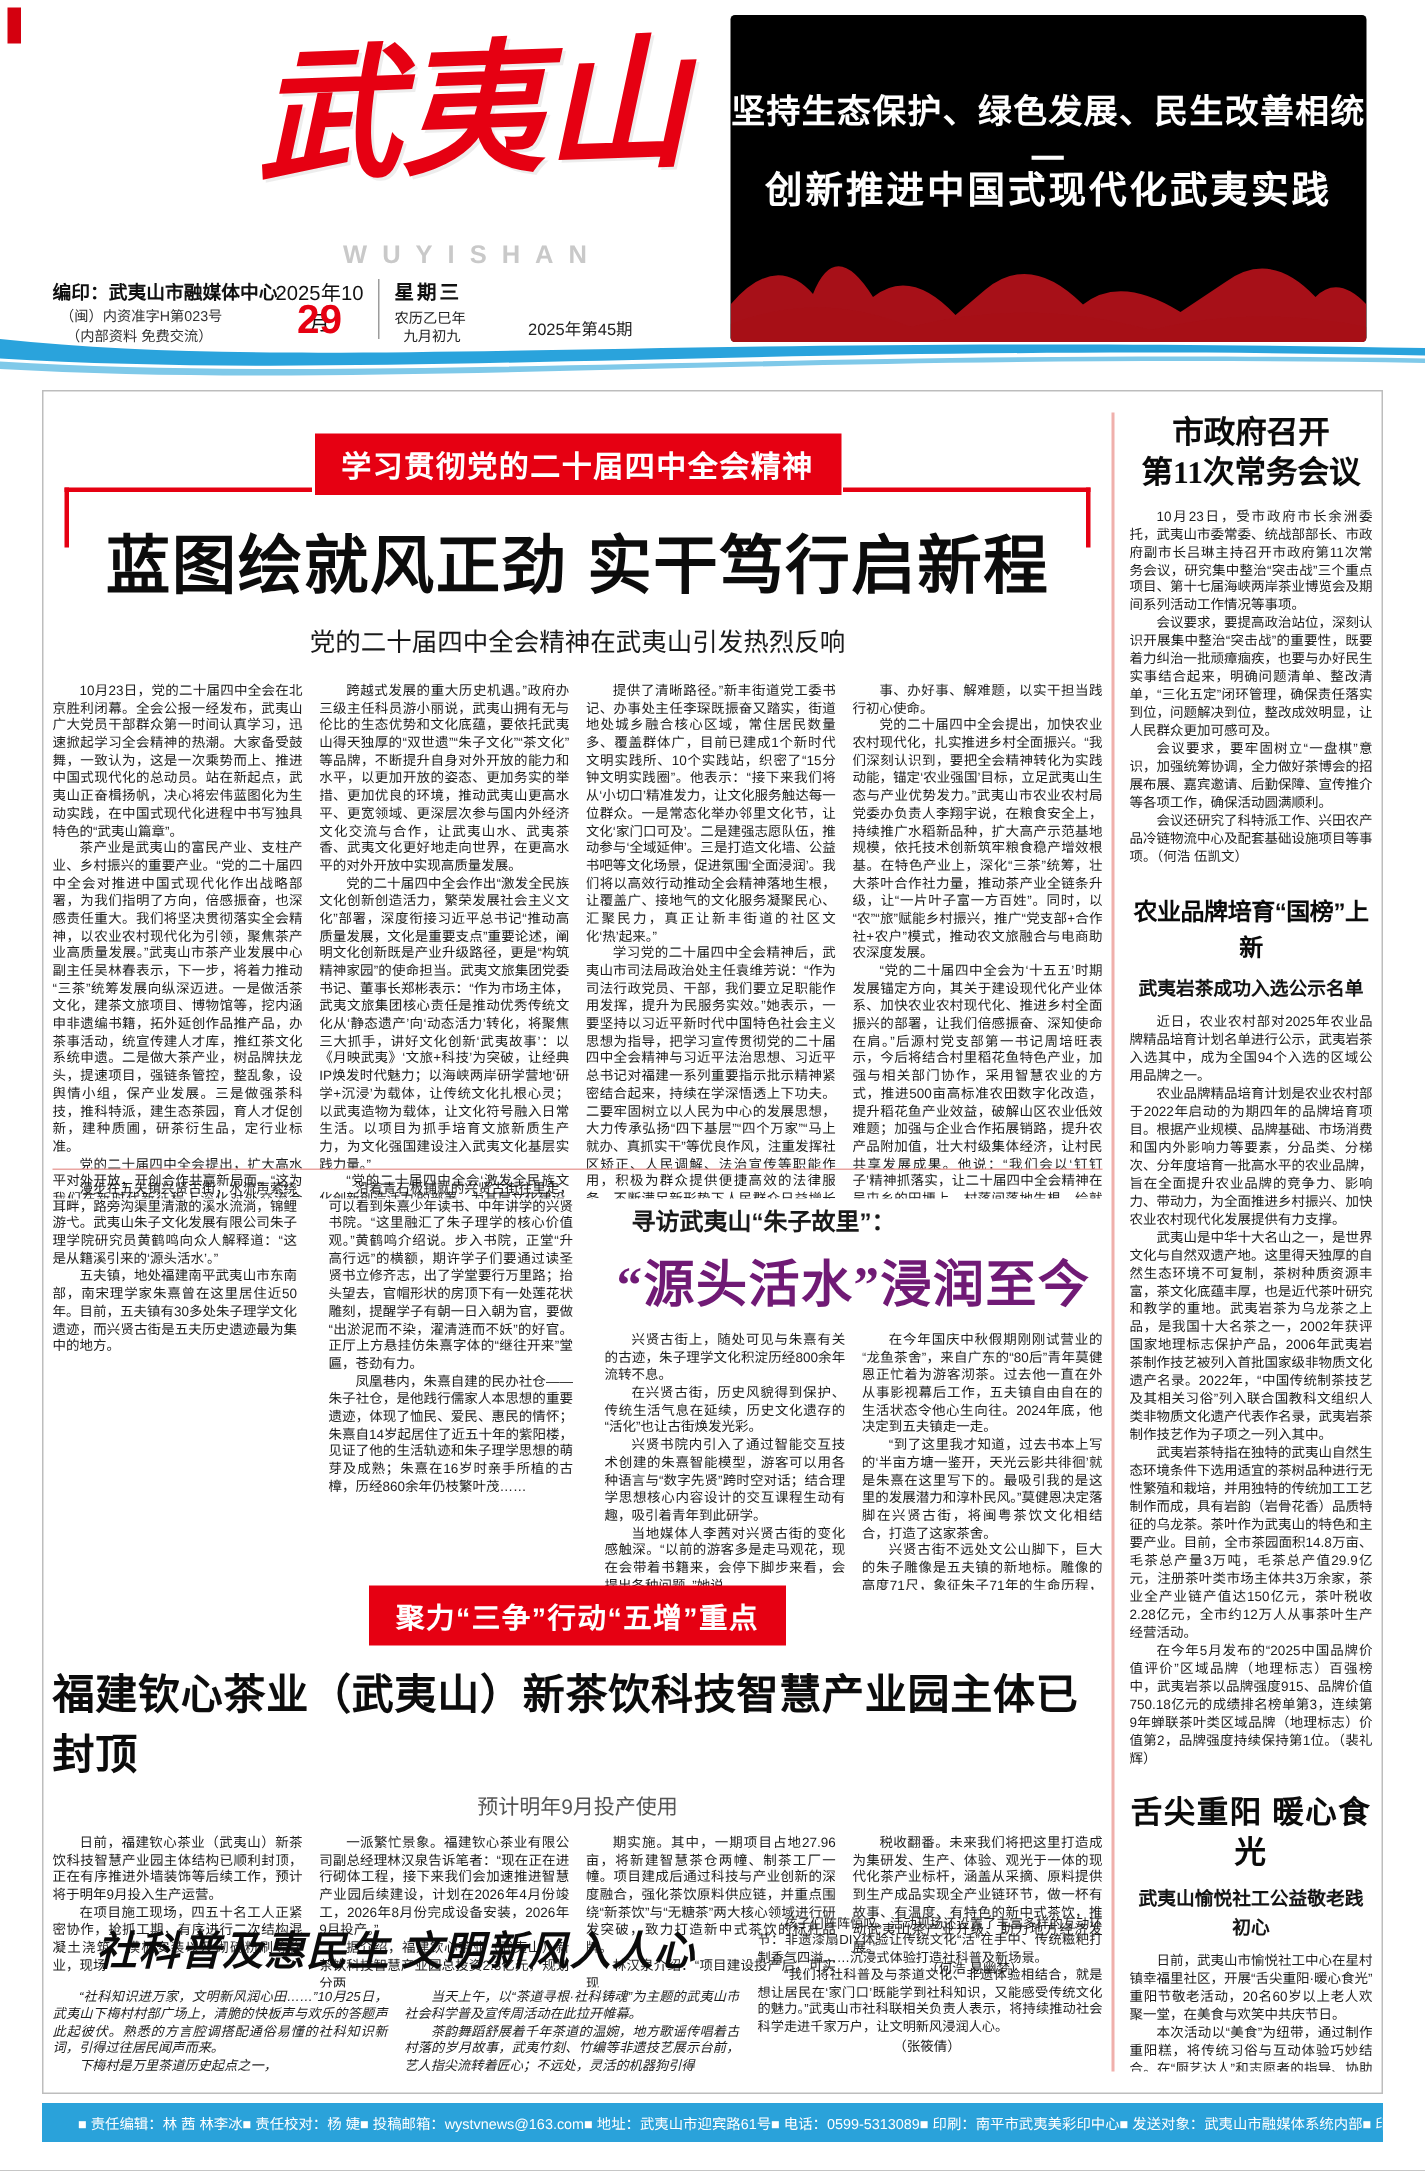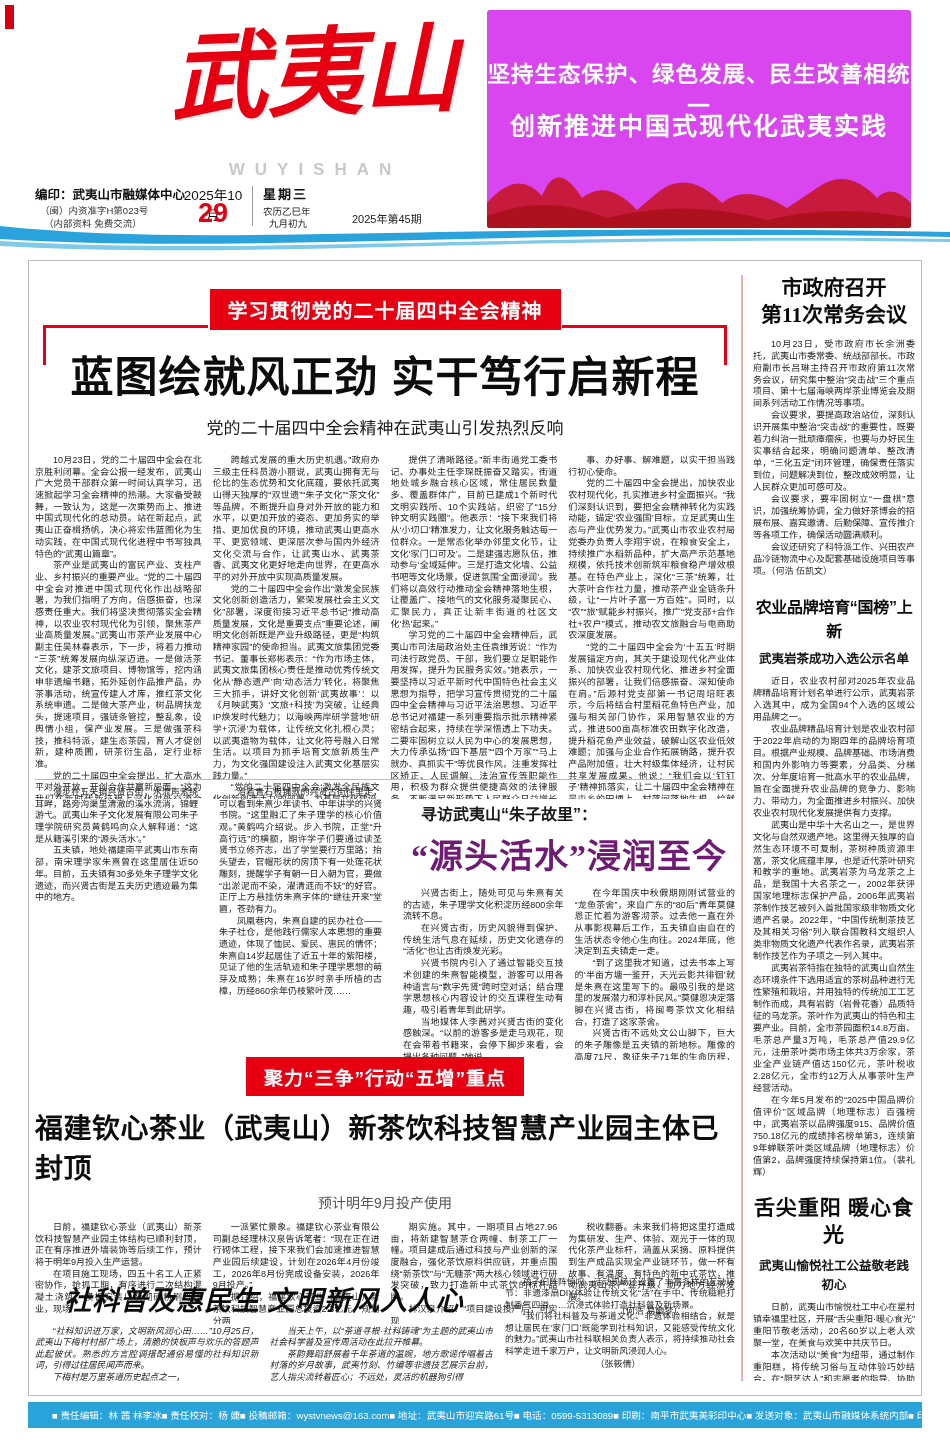--- a/index.html
+++ b/index.html
@@ -20,21 +20,21 @@
   .lic2{left:44px;top:216px;font-size:9.5px;color:#333;}
   .dateline{left:178px;top:184px;width:70px;text-align:center;font-size:13.5px;font-weight:400;}
   .day{left:178px;top:198px;width:70px;text-align:center;font-size:27px;font-weight:900;color:#e60012;}
   .vline{left:252px;top:186px;width:1px;height:40px;background:#9c9c9c;}
   .weekday{left:263px;top:184px;font-size:13px;font-weight:700;letter-spacing:2px;}
   .lunar1{left:263px;top:204px;font-size:9.5px;color:#222;}
   .lunar2{left:269px;top:216px;font-size:9.5px;color:#222;}
   .issueno{left:352px;top:210px;font-size:11px;color:#222;}
 
   
-  .banner{left:487px;top:10px;width:424px;height:218px;background:#d946ef;border-radius:3px;overflow:hidden;}
+  .banner{left:487px;top:10px;width:424px;height:218px;background:#000000;border-radius:3px;overflow:hidden;}
   .banner-l1{position:absolute;left:0;top:46px;width:100%;text-align:center;color:#fff;
     font-size:22.5px;font-weight:900;letter-spacing:1px;}
   .banner-l2{position:absolute;left:0;top:96px;width:100%;text-align:center;color:#fff;
     font-size:25px;font-weight:900;letter-spacing:2px;}
   .banner svg{position:absolute;left:0;bottom:0;width:100%;height:80px;}
 
   .swoosh{left:0;top:224px;width:950px;height:34px;}
 
   
   .frame{left:28px;top:260px;width:892px;height:1134px;border:1px solid #bdbdbd;background:#fff;}

